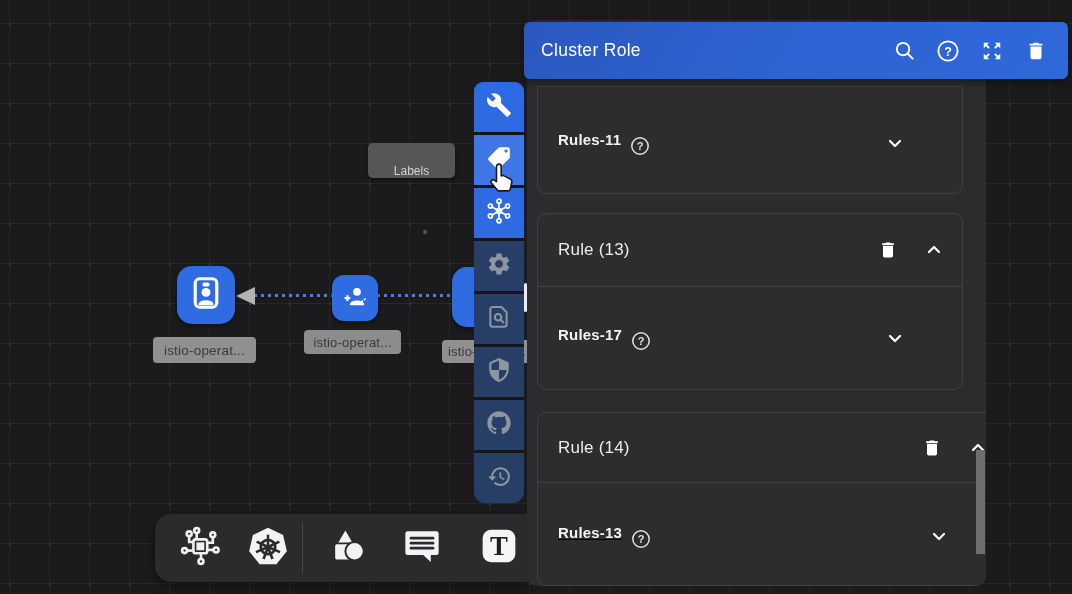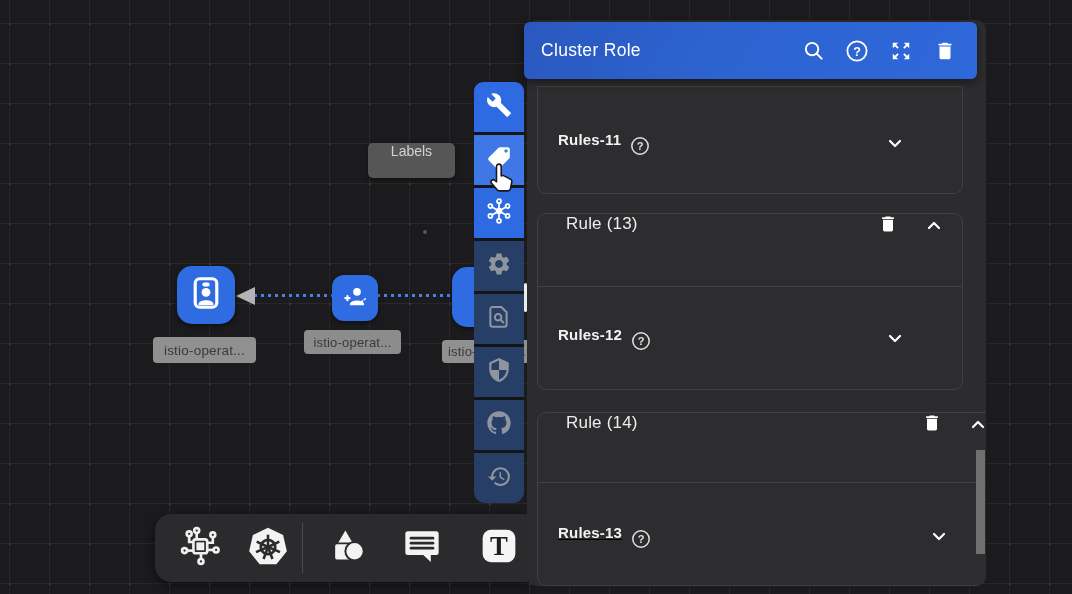--- a/index.html
+++ b/index.html
@@ -18,51 +18,51 @@
 
   
   .edge{height:3px;background:repeating-linear-gradient(90deg,#4b7de4 0 3px,transparent 3px 7px);z-index:1;}
   .arrowhead{width:0;height:0;border-top:9px solid transparent;border-bottom:9px solid transparent;border-right:19px solid #b3b3b3;z-index:1;}
   .node{background:#2f6be1;display:flex;align-items:center;justify-content:center;z-index:2;box-shadow:0 2px 5px rgba(0,0,0,.45);}
   .node-label{background:#909090;color:#3a3a3a;border-radius:4px;display:flex;align-items:center;justify-content:center;
     font-size:13.5px;letter-spacing:.2px;z-index:2;overflow:hidden;white-space:nowrap;}
   .dot-artifact{width:4px;height:4px;border-radius:50%;background:#55555a;z-index:1;}
 
   
-  .tooltip{background:#565656;border-radius:5px;color:#d2d2d2;font-size:14px;
-    display:flex;align-items:flex-start;justify-content:center;z-index:6;box-shadow:0 2px 5px rgba(0,0,0,.4);}
+  .tooltip{background:#565656;border-radius:5px;color:#d2d2d2;font-size:12px;
+    display:flex;align-items:flex-end;justify-content:center;z-index:6;box-shadow:0 2px 5px rgba(0,0,0,.4);}
 
   
   .side-toolbar{left:474px;top:82px;width:50px;z-index:5;background:#151517;border-radius:9px 9px 11px 11px;}
   .side-item{width:50px;height:50px;margin-bottom:3px;display:flex;align-items:center;justify-content:center;}
   .side-item:last-child{margin-bottom:0;border-radius:0 0 11px 11px;}
   .side-item:first-child{border-radius:9px 9px 0 0;}
   .side-item.active{background:#2e6ae1;}
   .side-item.hovered{background:#4077e6;}
   .side-item.inactive{background:#273e66;}
 
   
   .bottom-toolbar{left:155px;top:514px;width:373px;height:68px;background:#2b2b2d;border-radius:16px 0 0 16px;
     z-index:4;box-shadow:0 3px 10px rgba(0,0,0,.5);}
   .bt-icon{position:absolute;top:0;height:68px;display:flex;align-items:center;justify-content:center;}
   .bt-divider{position:absolute;left:147px;top:9px;width:1px;height:50px;background:#4b4b4e;}
 
   
   .panel-body{left:527px;top:20px;width:459px;height:566px;background:#2c2c2e;border-radius:10px;z-index:8;overflow:hidden;}
-  .panel-header{left:524px;top:22px;width:453px;height:57px;z-index:9;border-radius:6px;
+  .panel-header{left:524px;top:22px;width:544px;height:57px;z-index:9;border-radius:6px;
     background:linear-gradient(120deg,#2a58bf 0%,#2d63d1 45%,#2f68da 100%);
     display:flex;align-items:center;box-shadow:0 3px 8px rgba(0,0,0,.45);}
   .panel-title{color:#fff;font-size:17.5px;font-weight:400;padding-left:17px;letter-spacing:.3px;flex:1;}
   .header-icons{display:flex;gap:20px;padding-right:20px;align-items:center;}
   .hicon{width:24px;height:24px;display:flex;align-items:center;justify-content:center;}
 
   .card{position:absolute;left:10px;width:424px;border:1px solid #414144;background:#2d2d2f;}
   .card.rounded{border-radius:9px;}
   .card.cut-top{border-radius:0 0 9px 9px;}
-  .rule-header-row{position:absolute;left:8px;right:0;display:flex;}
+  .rule-header-row{position:absolute;left:0;right:0;display:flex;align-items:center;}
   .rule-title{color:#ececec;font-size:17px;padding-left:20px;flex:1;letter-spacing:.2px;}
   .row-divider{position:absolute;left:0;right:0;height:1px;background:#414144;}
   .field-row{position:absolute;left:0;right:0;display:flex;}
   .field-label{color:#f2f2f2;font-size:15px;font-weight:700;padding-left:20px;letter-spacing:.2px;}
   .help-badge{margin-left:9px;display:flex;align-items:center;justify-content:center;}
   .spacer{flex:1;}
 
   .scroll-thumb-right{left:976px;top:450px;width:9px;height:104px;background:#6f6f6f;z-index:10;}
   .scroll-handle-left{left:524px;top:283px;width:3px;height:29px;background:#ececec;border-radius:2px;z-index:10;}
 
@@ -284,21 +284,21 @@
           </svg>
       </span>
       <span style="margin-right:16px;display:flex;">
         <svg width="24" height="24" viewBox="0 0 24 24" fill="none" stroke="#fff" stroke-width="2.2" stroke-linecap="round" stroke-linejoin="round">
             <polyline points="7,14 12,9 17,14"></polyline>
           </svg>
       </span>
     </div>
     <div class="row-divider" style="top:72px;"></div>
     <div class="field-row" style="top:112px;height:30px;">
-      <span class="field-label">Rules-12</span>
+      <span class="field-label">Rules-17</span>
       <span class="help-badge">
         <svg width="20" height="20" viewBox="0 0 20 20">
           <circle cx="10" cy="10" r="8.2" fill="none" stroke="#e2e2e2" stroke-width="1.5"></circle>
           <text x="10" y="14" text-anchor="middle" font-size="11" font-weight="bold" fill="#e2e2e2">?</text>
         </svg>
       </span>
       <span class="spacer"></span>
       <span style="margin-right:55px;display:flex;">
         <svg width="24" height="24" viewBox="0 0 24 24" fill="none" stroke="#fff" stroke-width="2.2" stroke-linecap="round" stroke-linejoin="round">
             <polyline points="7,10 12,15 17,10"></polyline>

